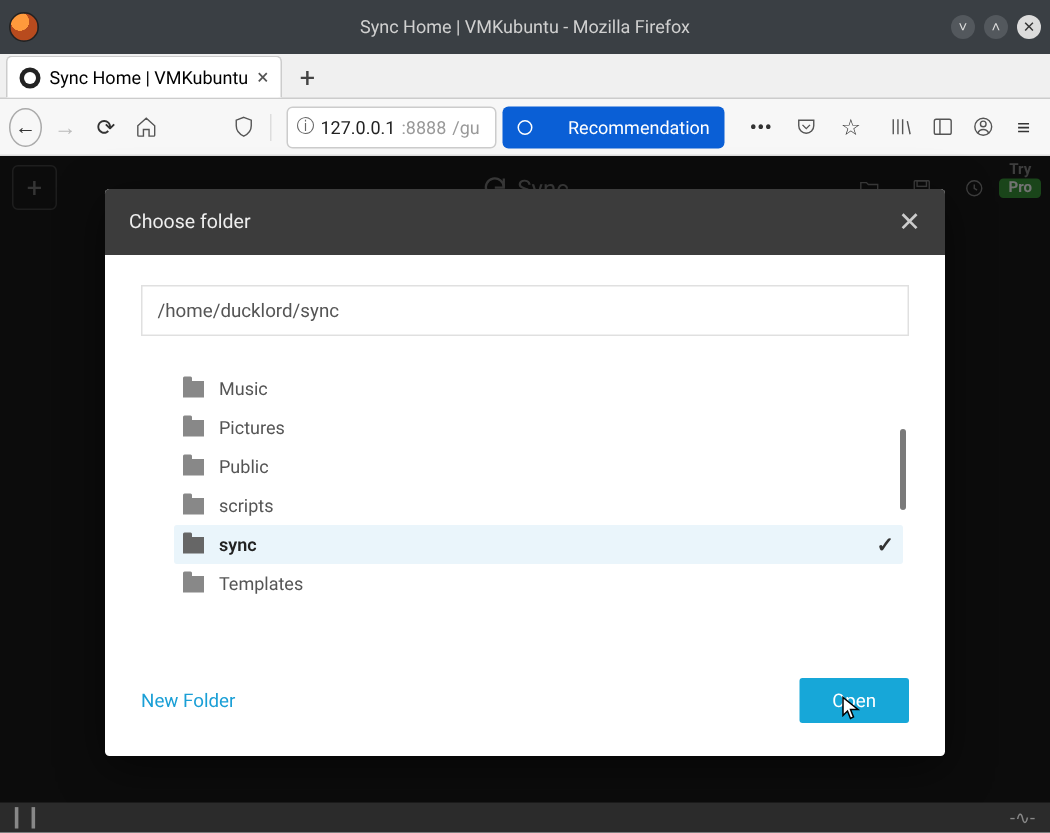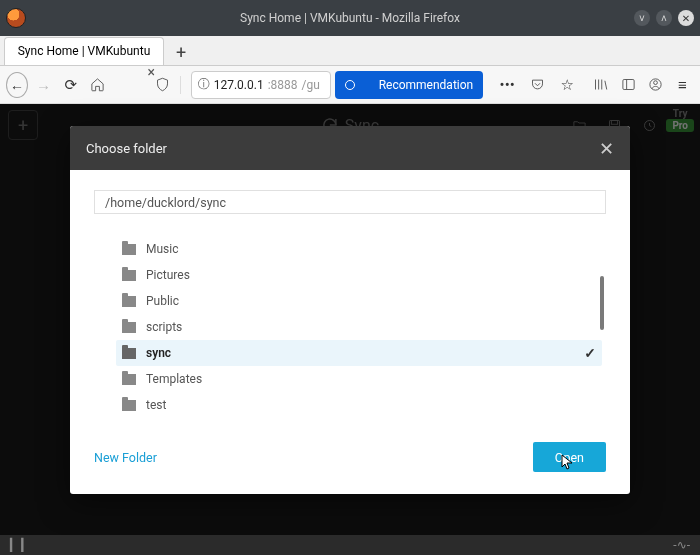--- a/index.html
+++ b/index.html
@@ -8,21 +8,21 @@
 
 .titlebar { height: 36px; background: #3a3f44; display: flex; align-items: center; color: #d0d0d0; font-size: 12px; position: relative; }
 .titlebar .app-icon { width: 20px; height: 20px; margin: 0 4px 0 6px; border-radius: 50%; background: radial-gradient(circle at 35% 30%, #ff9a3c 0 35%, #b84b1e 36% 100%); border:1px solid #222; }
 .titlebar-title { position:absolute; left:50%; transform:translateX(-50%); }
 .win-controls { margin-left:auto; display:flex; gap:6px; padding-right:6px; }
 .win-btn { width:16px; height:16px; border-radius:50%; background:#53585d; color:#ddd; font-size:10px; display:flex; align-items:center; justify-content:center; cursor:pointer; }
 .win-btn.close { background:#dcdcdc; color:#333; }
 
 
 .tabstrip { height: 30px; background: #f0f0f0; display:flex; align-items:flex-end; border-bottom:1px solid #ccc; }
-.tab { height: 28px; background:#fff; border:1px solid #ccc; border-bottom:none; border-radius:4px 4px 0 0; margin-left:4px; padding:0 8px; display:flex; align-items:center; font-size:12px; gap:6px; min-width:160px;flex-direction:column; }
+.tab { height: 28px; background:#fff; border:1px solid #ccc; border-bottom:none; border-radius:4px 4px 0 0; margin-left:4px; padding:0 8px; display:flex; align-items:center; font-size:12px; gap:6px; min-width:160px; }
 .tab-favicon { width:14px; height:14px; border-radius:50%; background:#222; position:relative; }
 .tab-favicon:after{content:""; position:absolute; inset:3px; border-radius:50%; background:#fff;}
 .tab-close { margin-left:auto; font-size:14px; color:#555; cursor:pointer; }
 .newtab { width:26px; height:26px; display:flex; align-items:center; justify-content:center; font-size:18px; color:#444; cursor:pointer; margin-left:4px; }
 
 
 .navbar { height: 38px; background:#f7f7f7; display:flex; align-items:center; padding:0 6px; gap:4px; border-bottom:1px solid #ddd; }
 .nav-btn { width:28px; height:28px; border-radius:4px; display:flex; align-items:center; justify-content:center; color:#333; font-size:15px; cursor:pointer; }
 .nav-btn.disabled{ color:#bbb; }
 .nav-btn.circle { border:1px solid #aaa; border-radius:50%; width:26px; height:26px; font-size:14px; }
@@ -47,21 +47,21 @@
 
 .statusbar { position:absolute; bottom:0; left:0; right:0; height:20px; background:#2b2b2b; display:flex; align-items:center; color:#888; font-size:12px; padding:0 10px; }
 .statusbar .pulse{ margin-left:auto; font-size:12px; }
 
 
 .overlay { position:absolute; inset:0; background:rgba(0,0,0,0.55); display:flex; align-items:flex-start; justify-content:center; }
 .modal { width:560px; margin-top:22px; background:#fff; border-radius:3px; overflow:hidden; box-shadow:0 8px 30px rgba(0,0,0,0.5); }
 .modal-header { background:#3c3c3c; color:#eee; height:44px; display:flex; align-items:center; padding:0 16px; font-size:13px; }
 .modal-header .close{ margin-left:auto; font-size:18px; cursor:pointer; color:#ccc; }
 .modal-body { padding:20px 24px 6px; background:#fff; }
-.path-input { width:100%; height:24px; border:1px solid #e0e0e0; padding:0 10px; font-size:12.5px; color:#555; outline:none; }
+.path-input { width:100%; height:34px; border:1px solid #e0e0e0; padding:0 10px; font-size:12.5px; color:#555; outline:none; }
 .folder-list { margin-top:16px; padding:6px 4px 6px 22px; height:190px; overflow:hidden; position:relative; }
 .folder-row { display:flex; align-items:center; height:26px; font-size:12px; color:#555; gap:10px; padding:0 6px; cursor:pointer; border-radius:2px; }
 .folder-row.selected { background:#eaf5fb; font-weight:600; color:#222; }
 .folder-icon { width:14px; height:11px; background:#888; position:relative; }
 .folder-icon:before{ content:""; position:absolute; top:-3px; left:0; width:6px; height:3px; background:#888; border-radius:1px 1px 0 0;}
 .folder-row.selected .folder-icon, .folder-row.selected .folder-icon:before{ background:#666;}
 .check { margin-left:auto; font-size:14px; color:#333; }
 .scroll-ind { position:absolute; right:2px; top:46px; width:4px; height:54px; background:#7a7a7a; border-radius:2px; }
 .modal-footer { display:flex; align-items:center; padding:16px 24px 22px; }
 .newfolder { color:#1a9fd6; font-size:12.5px; cursor:pointer; }
@@ -214,24 +214,20 @@
             </div>
             <div class="folder-row selected">
               <div class="folder-icon"></div>
               <span>sync</span>
               <span class="check">✓</span>
             </div>
             <div class="folder-row">
               <div class="folder-icon"></div>
               <span>Templates</span>
             </div>
-            <div class="folder-row">
-              <div class="folder-icon"></div>
-              <span>test</span>
-            </div>
           </div>
       </div>
       <div class="modal-footer">
         <span class="newfolder">New Folder</span>
         <div class="footer-right">
           <div class="btn primary">
             <span>Open</span>
             <span class="cursor">
               <svg width="14" height="16" viewBox="0 0 14 16">
                   <path d="M1 1l0 12 3-3 2 5 2-1-2-5 5 0z" fill="#fff" stroke="#000" stroke-width="1"></path>

